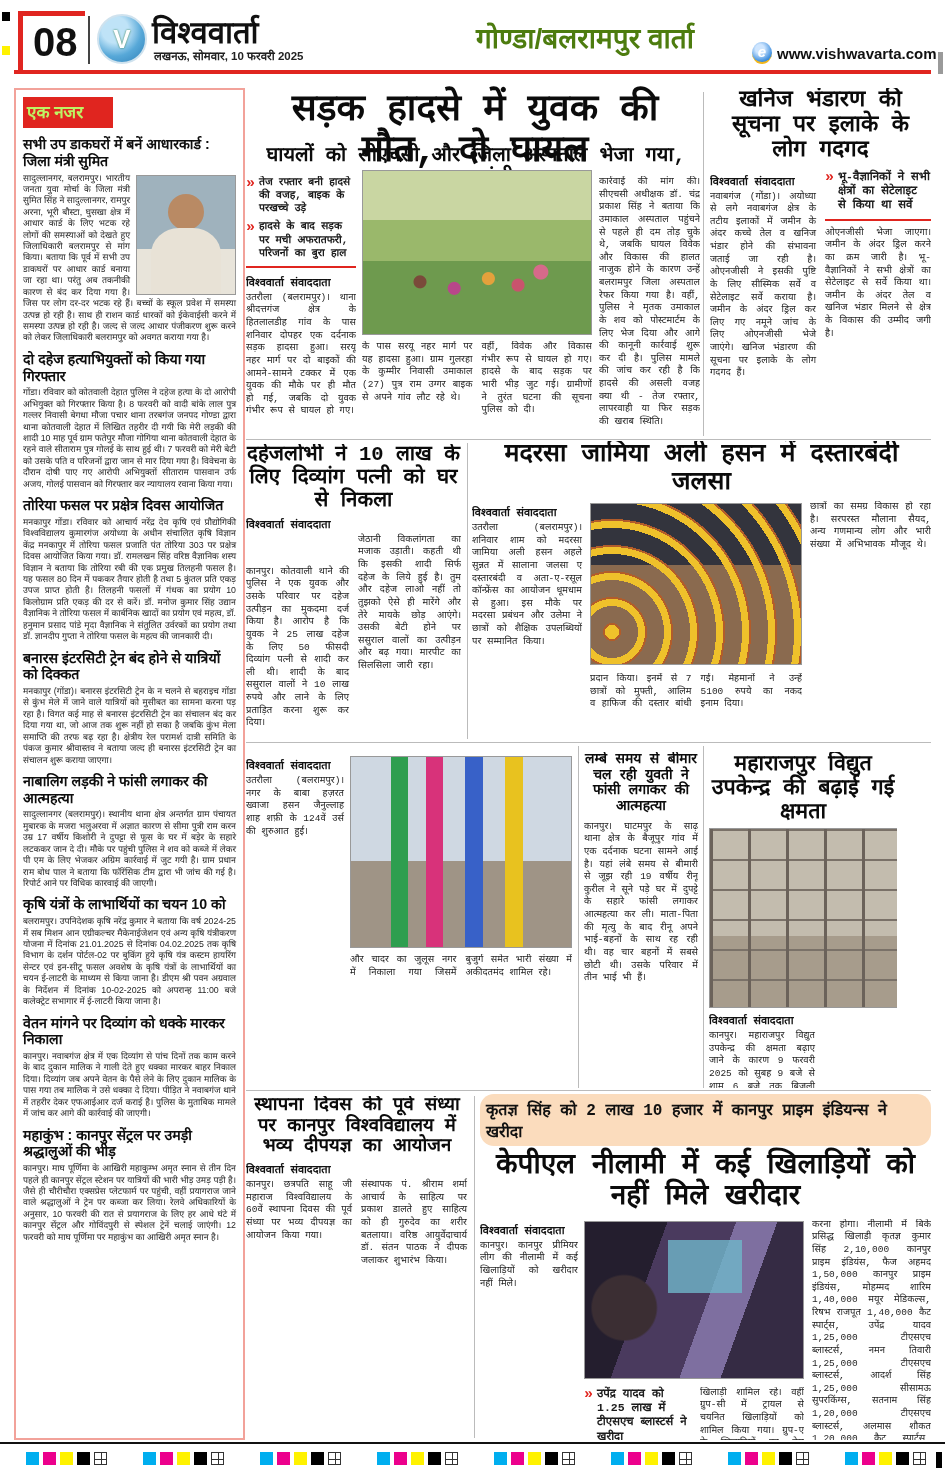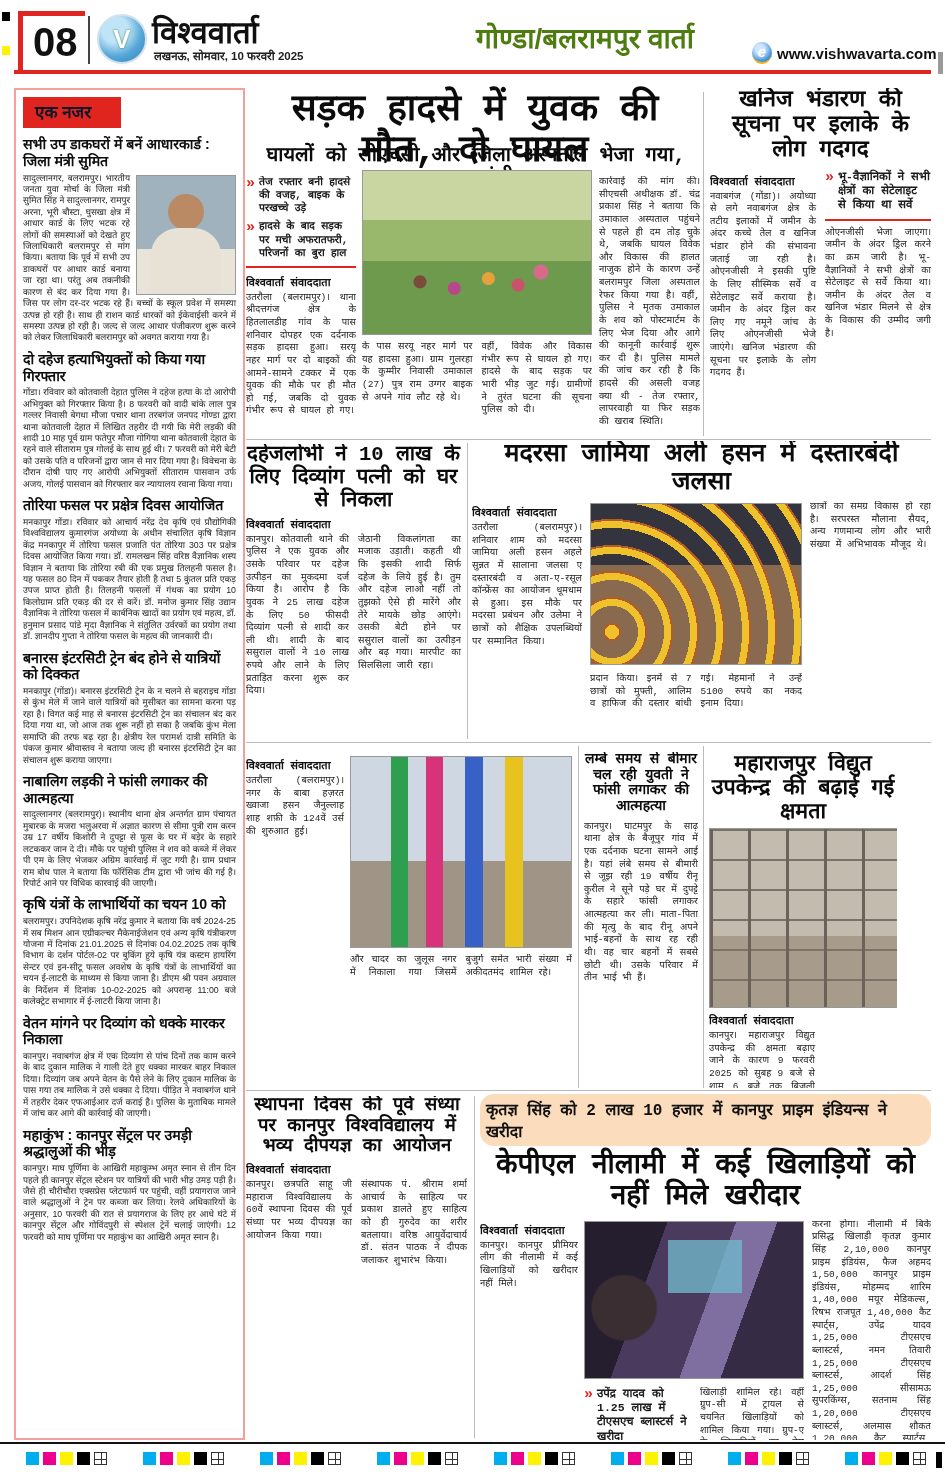--- a/index.html
+++ b/index.html
@@ -22,22 +22,22 @@
                  font-size:28px;font-weight:bold;color:#4d7c0f;}
   .website{position:absolute;left:752px;top:42px;font-size:15px;font-weight:bold;color:#111;
            display:flex;align-items:center;gap:5px;}
   .e-icon{display:inline-block;width:20px;height:20px;border-radius:50%;
           background:radial-gradient(circle at 40% 35%,#cfe6ff 0 25%,#3f8fde 70%,#1b62b5 100%);
           color:#fff;font-style:italic;font-weight:bold;text-align:center;line-height:19px;font-size:15px;
           border-bottom:2px solid #f3b71c;}
   
   .eknazar{position:absolute;left:14px;top:88px;width:231px;height:1352px;
            border:2px solid #f2a29a;padding:5px 7px;box-sizing:border-box;overflow:hidden;}
-  .eknazar-title{display:inline-block;background:#e0251f;color:#0f172a;font-size:17px;font-weight:bold;
-                 padding:3px 30px 5px 12px;margin:2px 0 6px 0;}
+  .eknazar-title{display:inline-block;background:#e0251f;color:#bef264;font-size:17px;font-weight:bold;
+                 padding:3px 30px 5px 4px;margin:2px 0 6px 0;}
   .ni{margin-bottom:7px;}
   .ni h3{font-size:14.2px;font-weight:bold;margin:2px 0 3px 0;color:#0e0e0e;line-height:1.18;}
   .ni p{font-size:8.8px;line-height:1.3;text-align:justify;margin:0;color:#262626;}
   .portrait-photo{float:right;width:98px;height:118px;margin:2px 0 3px 6px;
       background:linear-gradient(#9fb2bd 0 62%,#e8e4da 62% 100%);position:relative;border:1px solid #999;}
   .portrait-photo:before{content:"";position:absolute;left:31px;top:18px;width:36px;height:36px;border-radius:50%;background:#b98a64;}
   .portrait-photo:after{content:"";position:absolute;left:14px;top:52px;width:70px;height:66px;border-radius:40% 40% 0 0;background:#e8e2d6;}
   
   .hl{font-weight:bold;color:#0b0b0b;text-align:center;line-height:1.12;}
   .by{font-size:11px;font-weight:bold;color:#111;margin:3px 0 3px 0;}
@@ -189,21 +189,21 @@
     </div>
   </div>
 
   <div class="rule-h" style="left:246px;top:439px;width:685px;"></div>
   <div class="rule-v" style="left:467px;top:443px;height:296px;"></div>
 
   <div class="abs" style="left:246px;top:444px;width:215px;height:294px;overflow:hidden;">
     <div class="hl" style="font-size:20.5px;">दहेजलोभी ने 10 लाख के लिए दिव्यांग पत्नी को घर से निकला</div>
     <div class="by">विश्ववार्ता संवाददाता</div>
     <div style="display:flex;gap:9px;">
-      <div class="tx" style="width:103px;">कानपुर। कोतवाली थाने की पुलिस ने एक युवक और उसके परिवार पर दहेज उत्पीड़न का मुकदमा दर्ज किया है। आरोप है कि युवक ने 25 लाख दहेज के लिए 50 फीसदी दिव्यांग पत्नी से शादी कर ली थी। शादी के बाद ससुराल वालों ने 10 लाख रुपये और लाने के लिए प्रताड़ित करना शुरू कर दिया।</div>
+      <div class="tx" style="width:103px;margin-top:32px;">कानपुर। कोतवाली थाने की पुलिस ने एक युवक और उसके परिवार पर दहेज उत्पीड़न का मुकदमा दर्ज किया है। आरोप है कि युवक ने 25 लाख दहेज के लिए 50 फीसदी दिव्यांग पत्नी से शादी कर ली थी। शादी के बाद ससुराल वालों ने 10 लाख रुपये और लाने के लिए प्रताड़ित करना शुरू कर दिया।</div>
       <div class="tx" style="width:103px;">जेठानी विकलांगता का मजाक उड़ाती। कहती थी कि इसकी शादी सिर्फ दहेज के लिये हुई है। तुम और दहेज लाओ नहीं तो तुझको ऐसे ही मारेंगे और तेरे मायके छोड़ आएंगे। उसकी बेटी होने पर ससुराल वालों का उत्पीड़न और बढ़ गया। मारपीट का सिलसिला जारी रहा।</div>
     </div>
   </div>
 
   <div class="abs" style="left:472px;top:441px;width:459px;height:298px;overflow:hidden;">
     <div class="hl" style="font-size:25px;">मदरसा जामिया अली हसन में दस्तारबंदी जलसा</div>
     <div style="position:relative;height:262px;margin-top:4px;">
       <div style="position:absolute;left:0;top:0;width:110px;">
         <div class="by">विश्ववार्ता संवाददाता</div>
         <div class="tx">उतरौला (बलरामपुर)। शनिवार शाम को मदरसा जामिया अली हसन अहले सुन्नत में सालाना जलसा ए दस्तारबंदी व अता-ए-रसूल कॉन्फ्रेंस का आयोजन धूमधाम से हुआ। इस मौके पर मदरसा प्रबंधन और उलेमा ने छात्रों को शैक्षिक उपलब्धियों पर सम्मानित किया।</div>

